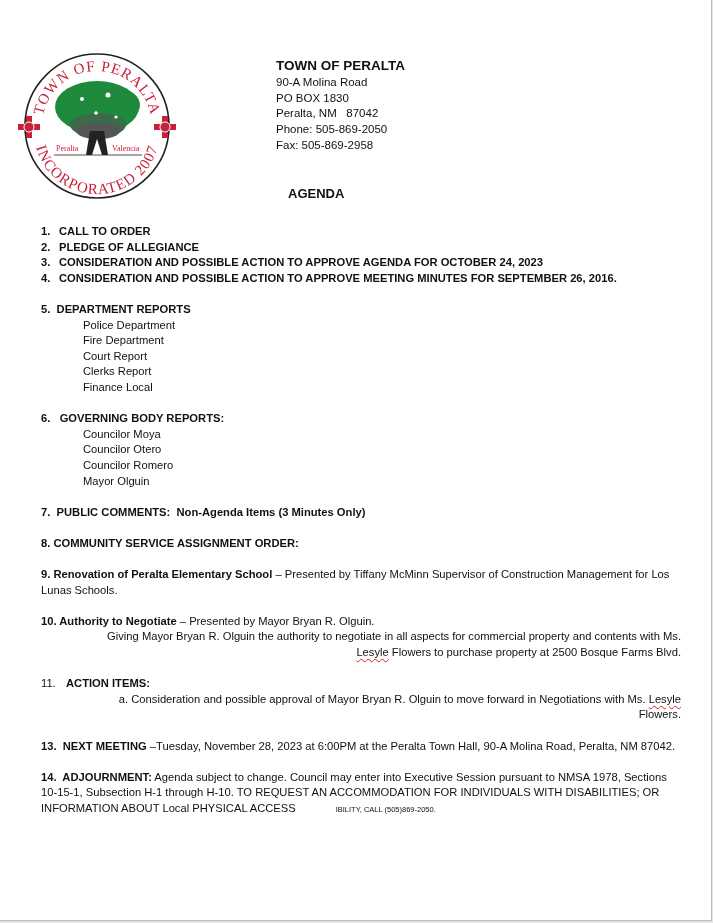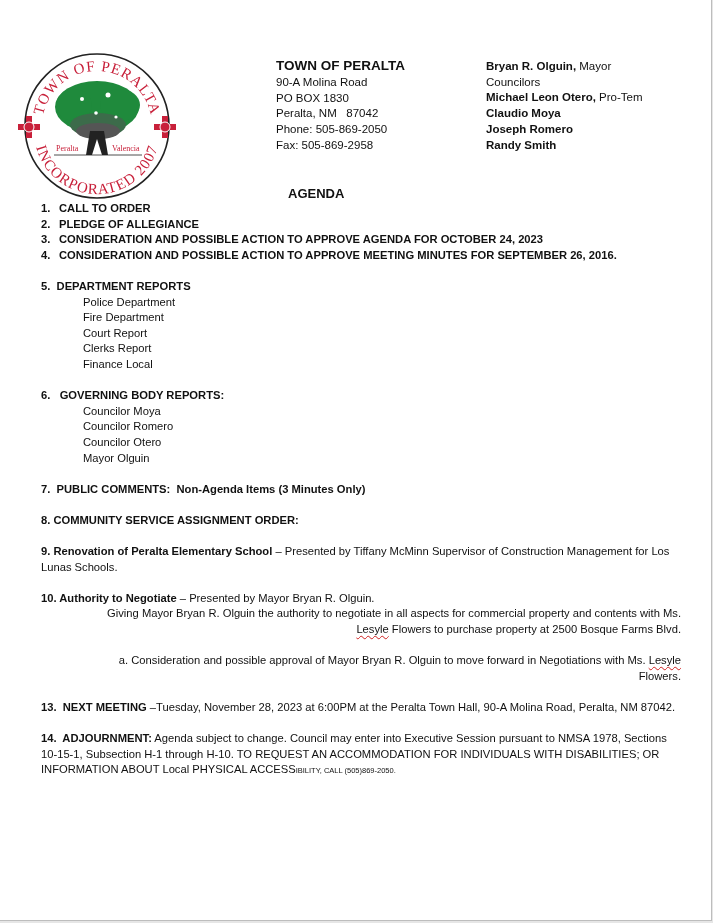--- a/index.html
+++ b/index.html
@@ -10,29 +10,29 @@
   .page {
     position: absolute; left: 0; top: 0; width: 711px; height: 920px;
     background: #ffffff; border-right: 1px solid #bdbdbd; border-bottom: 1px solid #bdbdbd;
   }
   .seal { position: absolute; left: 12px; top: 47px; width: 170px; height: 158px; }
   .hdr { position: absolute; font-size: 11.5px; line-height: 15.7px; }
   .hdr div { white-space: nowrap; }
   .town-title { font-size: 13.5px; font-weight: bold; line-height: 16px; margin-bottom: 1px; }
   .b { font-weight: bold; }
   .agenda-title { position: absolute; left: 288px; top: 186px; font-size: 13px; font-weight: bold; }
-  .body { position: absolute; left: 41px; top: 201px; width: 640px; font-size: 11.2px; line-height: 15.6px; }
+  .body { position: absolute; left: 41px; top: 224px; width: 640px; font-size: 11.2px; line-height: 15.6px; }
   .line { white-space: nowrap; }
   .num { display: inline-block; width: 18px; }
   .indent { padding-left: 42px; }
   .indent2 { padding-left: 18px; text-align: right; }
   .gap { height: 15.6px; }
   .wrap { white-space: normal; }
   .squig { text-decoration: underline wavy #d02020; text-decoration-thickness: 1px; text-underline-offset: 2px; }
-  .small-caps { font-size: 7.5px; }
+  .small-caps { font-size: 7.5px; padding-left: 40px; }
 </style>
 </head>
 <body>
 
 <div class="page">
 
   <svg class="seal" viewBox="0 0 170 158">
     <defs>
       <path id="topArc" d="M 30 79 A 55 55 0 0 1 140 79"></path>
       <path id="botArc" d="M 22 84 A 63 63 0 0 0 148 84"></path>
@@ -75,28 +75,20 @@
 
   <div class="hdr" style="left:276px; top:58px;">
     <div class="town-title">TOWN OF PERALTA</div>
     <div>90-A Molina Road</div>
     <div>PO BOX 1830</div>
     <div style="white-space:pre;">Peralta, NM   87042</div>
     <div>Phone: 505-869-2050</div>
     <div>Fax: 505-869-2958</div>
   </div>
 
-  <div class="hdr" style="left:486px; top:59px;">
-    <div><span class="b">Bryan R. Olguin,</span><span style="white-space:pre"> Mayor</span></div>
-    <div>Councilors</div>
-    <div><span class="b">Michael Leon Otero,</span><span style="white-space:pre"> Pro-Tem</span></div>
-    <div class="b">Claudio Moya</div>
-    <div class="b">Joseph Romero</div>
-    <div class="b">Randy Smith</div>
-  </div>
 
   <div class="agenda-title">AGENDA</div>
 
   <div class="body">
     <div class="line b"><span class="num">1.</span><span>CALL TO ORDER</span></div>
     <div class="line b"><span class="num">2.</span><span>PLEDGE OF ALLEGIANCE</span></div>
     <div class="line b"><span class="num">3.</span><span>CONSIDERATION AND POSSIBLE ACTION TO APPROVE AGENDA FOR OCTOBER 24, 2023</span></div>
     <div class="line b"><span class="num">4.</span><span>CONSIDERATION AND POSSIBLE ACTION TO APPROVE MEETING MINUTES FOR SEPTEMBER 26, 2016.</span></div>
     <div class="gap"></div>
 
@@ -106,39 +98,40 @@
       <div>Fire Department</div>
       <div>Court Report</div>
       <div>Clerks Report</div>
       <div>Finance Local</div>
     </div>
     <div class="gap"></div>
 
     <div class="line b" style="white-space:pre">6.   GOVERNING BODY REPORTS:</div>
     <div class="indent">
       <div>Councilor Moya</div>
+      <div>Councilor Otero</div>
       <div>Councilor Romero</div>
-      <div>Councilor Otero</div>
       <div>Mayor Olguin</div>
     </div>
     <div class="gap"></div>
 
     <div class="line b" style="white-space:pre">7.  PUBLIC COMMENTS:  Non-Agenda Items (3 Minutes Only)</div>
     <div class="gap"></div>
 
     <div class="line b">8. COMMUNITY SERVICE ASSIGNMENT ORDER:</div>
     <div class="gap"></div>
 
     <div class="wrap"><span class="b">9. Renovation of Peralta Elementary School</span><span> – Presented by Tiffany McMinn Supervisor of Construction Management for Los Lunas Schools.</span></div>
     <div class="gap"></div>
 
     <div class="wrap"><span class="b">10. Authority to Negotiate</span><span> – Presented by Mayor Bryan R. Olguin.</span></div>
     <div class="indent2 wrap"><span>Giving Mayor Bryan R. Olguin the authority to negotiate in all aspects for commercial property and contents with Ms.</span><br><span class="squig">Lesyle</span><span> Flowers to purchase property at 2500 Bosque Farms Blvd.</span></div>
     <div class="gap"></div>
 
+    <div class="line"><span style="display:inline-block; width:25px;">11.</span><span class="b">ACTION ITEMS:</span></div>
     <div class="indent2 wrap"><span>a. Consideration and possible approval of Mayor Bryan R. Olguin to move forward in Negotiations with Ms. </span><span class="squig">Lesyle</span><br><span>Flowers.</span></div>
     <div class="gap"></div>
 
     <div class="wrap"><span class="b" style="white-space:pre">13.  NEXT MEETING</span><span> –Tuesday, November 28, 2023 at 6:00PM at the Peralta Town Hall, 90-A Molina Road, Peralta, NM 87042.</span></div>
     <div class="gap"></div>
 
     <div class="wrap"><span class="b" style="white-space:pre">14.  ADJOURNMENT:</span><span> Agenda subject to change. Council may enter into Executive Session pursuant to NMSA 1978, Sections 10-15-1, Subsection H-1 through H-10. TO REQUEST AN ACCOMMODATION FOR INDIVIDUALS WITH DISABILITIES; OR INFORMATION ABOUT Local PHYSICAL ACCESS</span><span class="small-caps">IBILITY, CALL (505)869-2050.</span></div>
   </div>
 </div>
 

